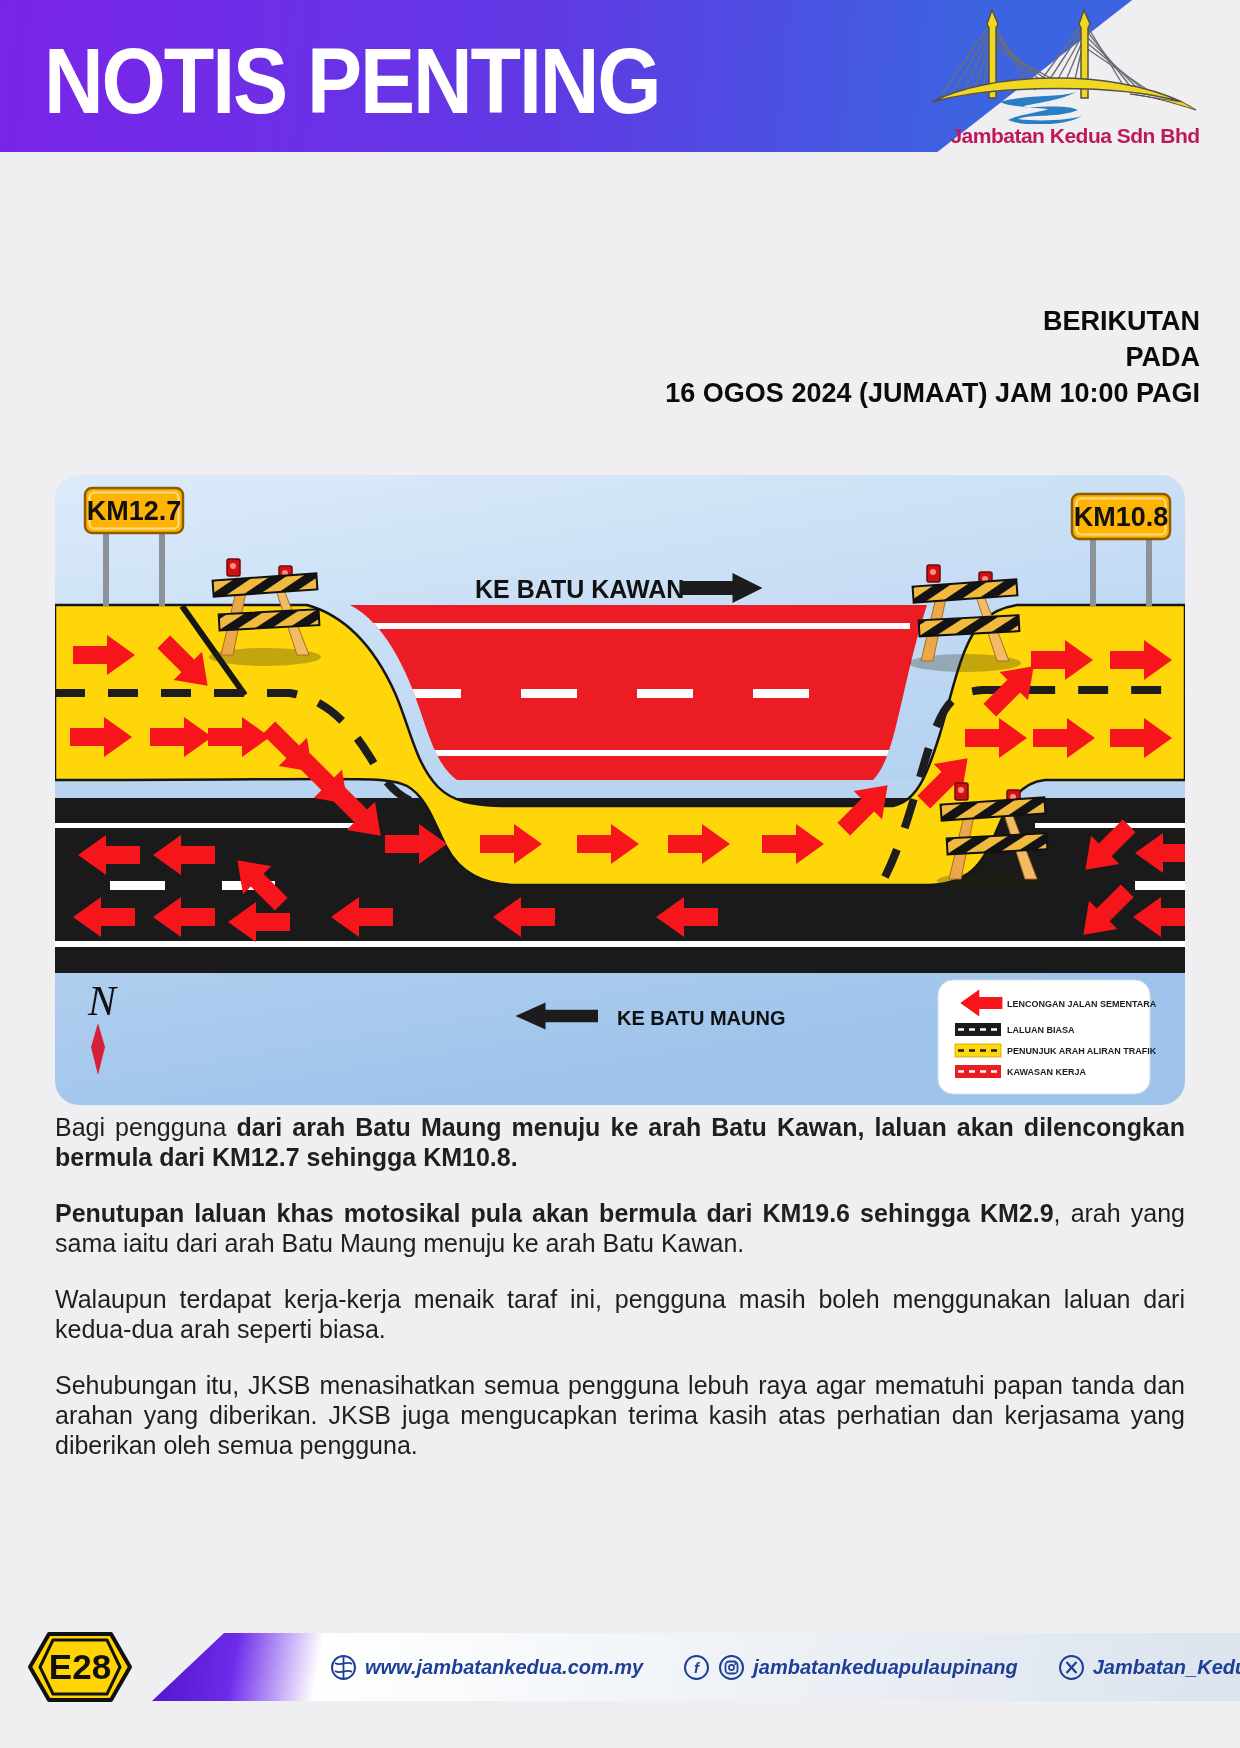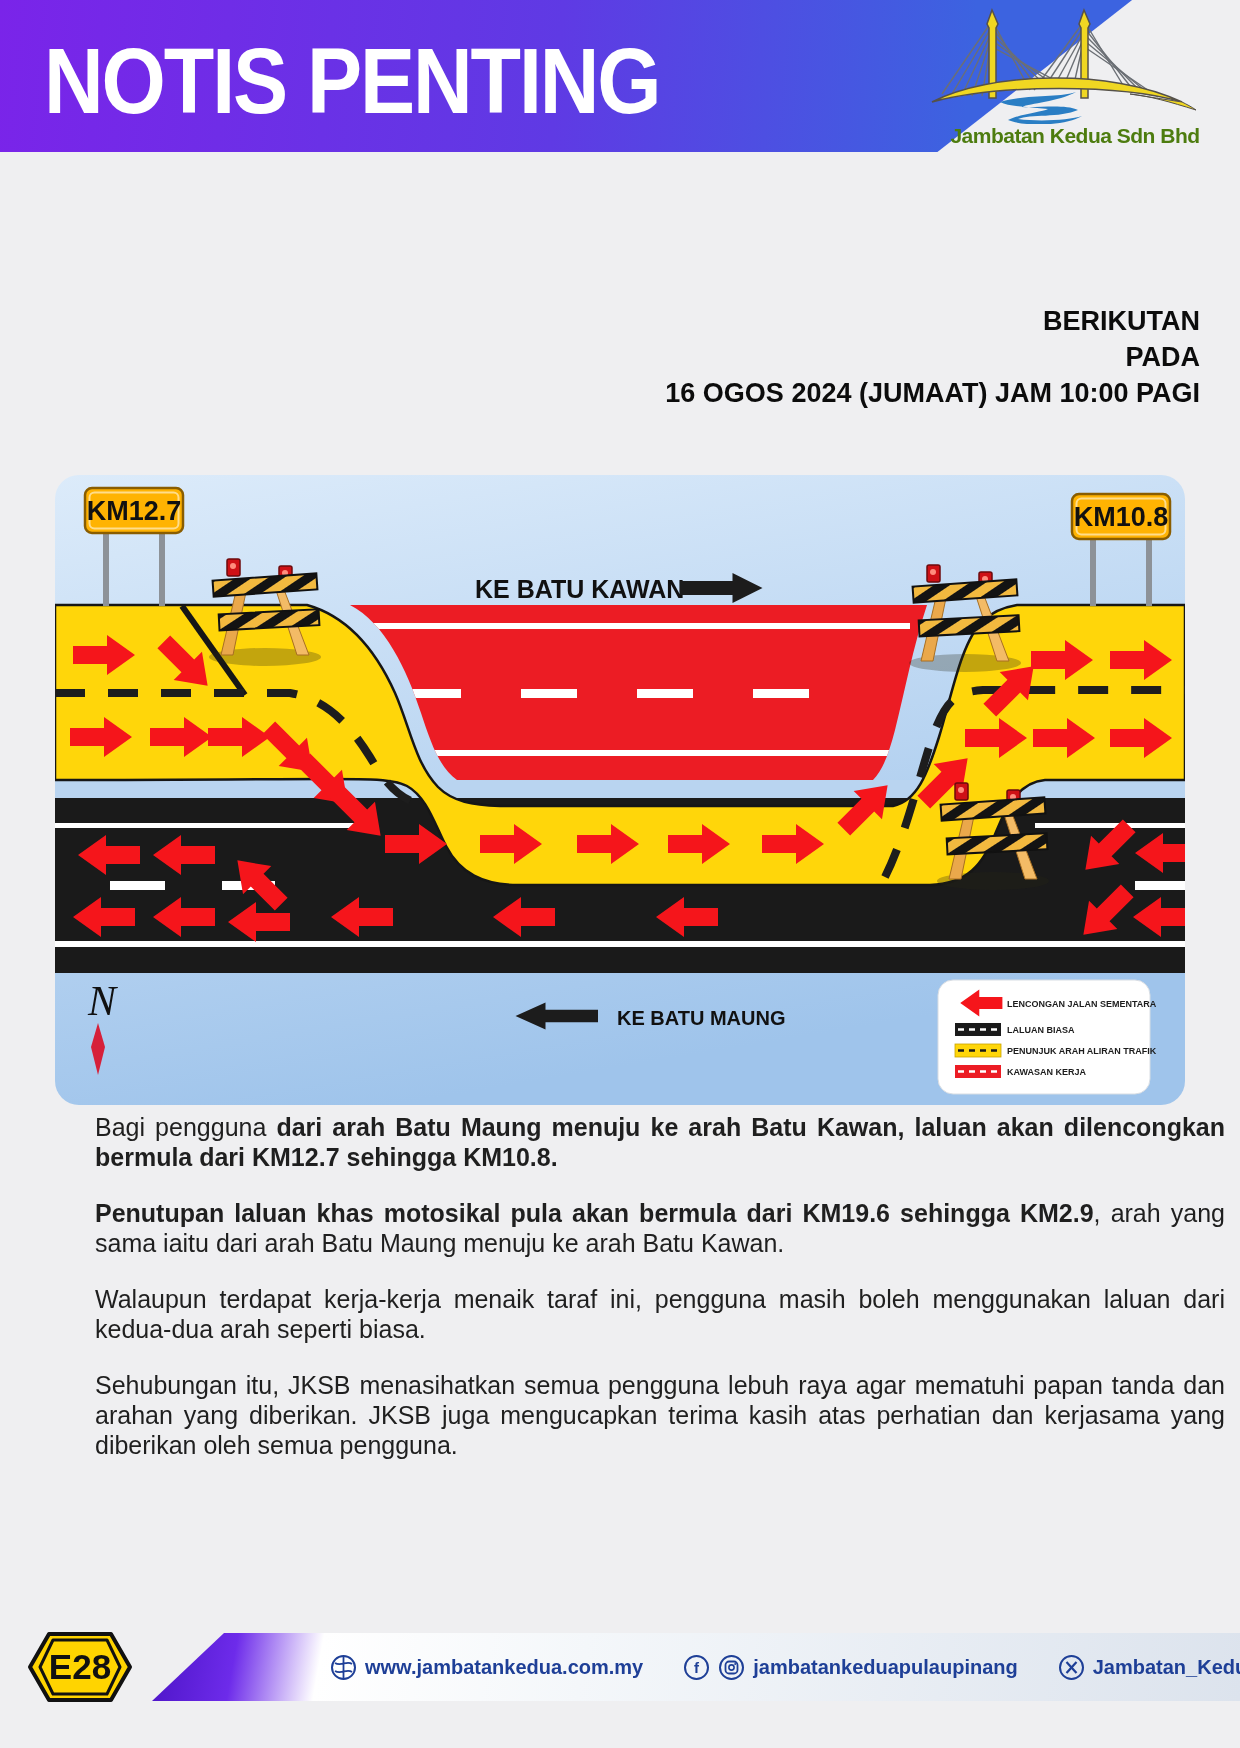--- a/index.html
+++ b/index.html
@@ -6,43 +6,43 @@
   body{font-family:"Liberation Sans",sans-serif;background:#e9eaec;}
   .page{position:relative;width:1240px;height:1748px;background:#efeff1;overflow:hidden;}
 
   
   .banner{position:absolute;left:0;top:0;width:1240px;height:152px;
     background:linear-gradient(95deg,#7a24e9 0%,#5f3ae4 45%,#3c63e0 78%);
     clip-path:polygon(0 0,91.3% 0,75.6% 100%,0 100%);}
   .banner-title{position:absolute;left:44px;top:28px;color:#ffffff;font-weight:900;
     font-size:78px;letter-spacing:-2px;transform:scale(1.06,1.18);transform-origin:left top;white-space:nowrap;}
   .logo-wrap{position:absolute;left:925px;top:6px;width:300px;height:150px;text-align:center;}
-  .logo-org{margin-top:-4px;color:#4d7c0f;font-weight:800;font-size:21px;letter-spacing:-0.5px;}
+  .logo-org{margin-top:-4px;color:#be185d;font-weight:800;font-size:21px;letter-spacing:-0.5px;}
 
   
   .heading{position:absolute;left:30px;top:160px;width:1180px;text-align:center;
     color:#1b4cc7;font-weight:800;font-size:39px;line-height:42px;letter-spacing:-0.5px;}
   .subheading{position:absolute;left:40px;top:303px;width:1160px;text-align:right;
     color:#0c0c0c;font-weight:800;font-size:27px;line-height:36px;}
 
   
   .diagram{position:absolute;left:55px;top:475px;width:1026px;height:630px;}
 
   
   .body-text{position:absolute;left:55px;top:1112px;width:1130px;color:#1f1f1f;
-    font-size:25px;line-height:30px;text-align:justify;margin-left:40px;}
+    font-size:25px;line-height:30px;text-align:justify;}
   .body-text p{margin:0 0 26px 0;}
   .body-text b{font-weight:800;}
 
   
   .e28{position:absolute;left:27px;top:1631px;width:106px;height:72px;}
   .footer-bar{position:absolute;left:152px;top:1633px;width:1088px;height:68px;
     background:linear-gradient(100deg,#4c14c6 0px,#6d2bea 85px,#ffffff 170px,#f4f7fa 430px,#dce3ed 100%);
     clip-path:polygon(72px 0,100% 0,100% 100%,0 100%);
-    display:flex;align-items:center;}
+    display:flex;align-items:center;font-style:italic;}
   .footer-items{display:flex;align-items:center;gap:14px;margin-left:178px;
     color:#1e3f97;font-weight:700;font-size:20px;white-space:nowrap;}
   .f-item{display:flex;align-items:center;gap:8px;}
   .f-item svg{display:block;}
   .f-gap{width:12px;}
 </style>
 </head>
 <body>
 
 <div class="page">

